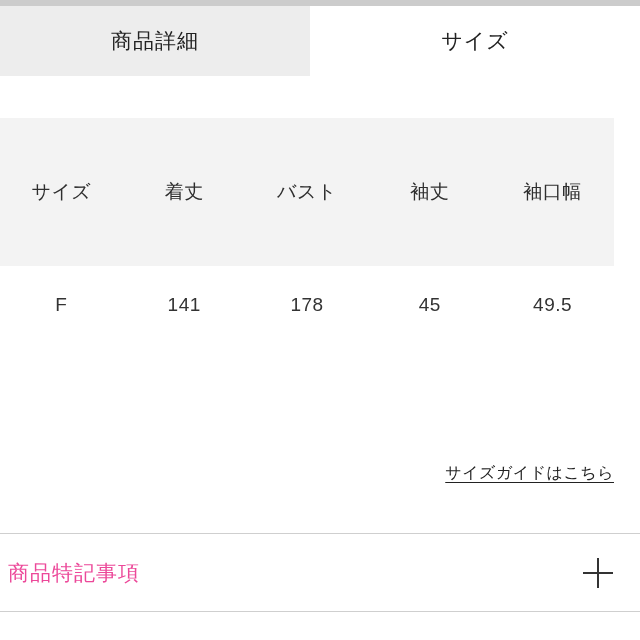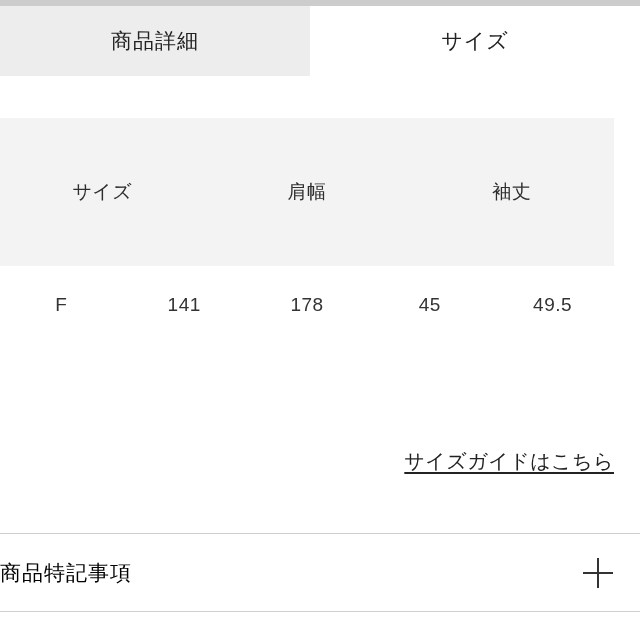--- a/index.html
+++ b/index.html
@@ -92,47 +92,48 @@
 
   
   .size-guide-wrap {
     position: absolute;
     left: 0; top: 448px;
     width: 614px;
     text-align: right;
   }
   .size-guide-link {
     display: inline-block;
-    font-size: 20px;
+    font-size: 16px;
     color: #222222;
     text-decoration: underline;
     text-underline-offset: 4px;
     letter-spacing: 0.5px;
     cursor: pointer;
+    margin-top: 15px;
   }
 
   
   .accordion {
     position: absolute;
     left: 0; top: 533px;
     width: 640px;
     border-top: 1px solid #cfcfcf;
     border-bottom: 1px solid #cfcfcf;
     height: 79px;
     box-sizing: border-box;
     display: flex;
     align-items: center;
     justify-content: space-between;
     cursor: pointer;
   }
   .accordion-label {
     font-size: 21px;
-    color: #000000;
+    color: #ec4899;
     letter-spacing: 1px;
-    padding-left: 0;
+    padding-left: 8px;
   }
   .plus-icon {
     width: 30px;
     height: 30px;
     position: relative;
     margin-right: 27px;
     flex: none;
   }
   .plus-icon::before,
   .plus-icon::after {
@@ -159,22 +160,24 @@
     <span>商品詳細</span>
   </div>
   <div class="tab active">
     <span>サイズ</span>
   </div>
 </div>
 
 <div class="size-table">
   <div class="table-row header">
     <div class="cell">サイズ</div>
-    <div class="cell">肩幅</div>
+    <div class="cell">着丈</div>
+    <div class="cell">バスト</div>
     <div class="cell">袖丈</div>
+    <div class="cell">袖口幅</div>
   </div>
   <div class="table-row body">
     <div class="cell">F</div>
     <div class="cell">141</div>
     <div class="cell">178</div>
     <div class="cell">45</div>
     <div class="cell">49.5</div>
   </div>
 </div>
 

